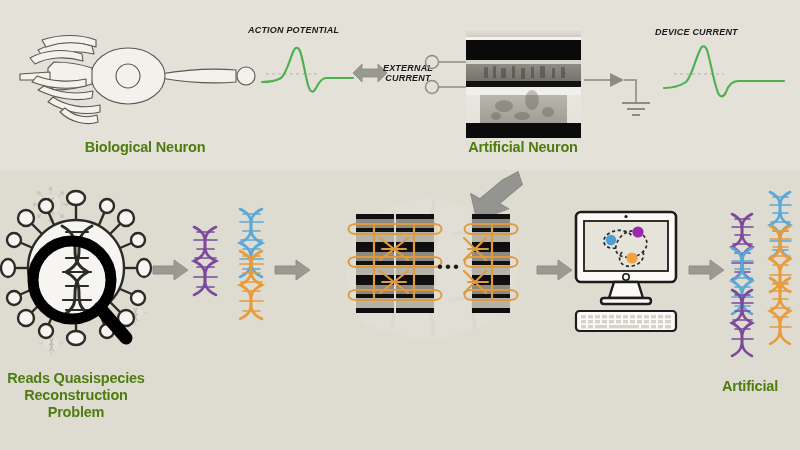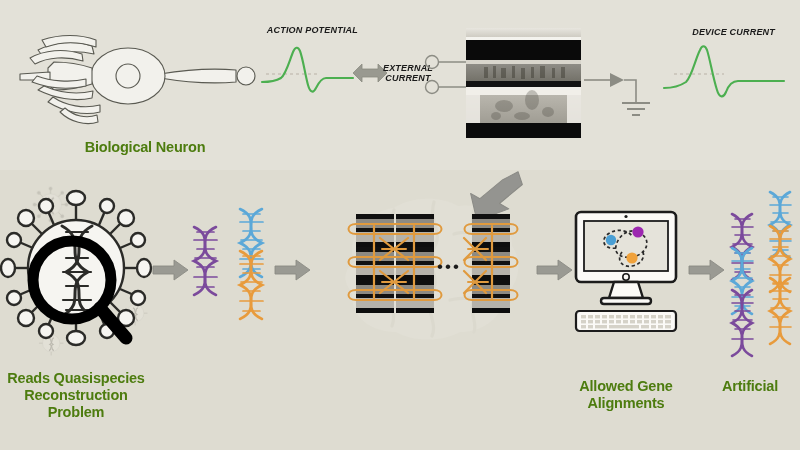--- a/index.html
+++ b/index.html
@@ -15,21 +15,21 @@
   #bottom-panel{top:170px;height:280px;background:#dedcd1;}
 
   .cap{
     position:absolute;text-align:center;font-weight:bold;color:#4d7c0f;
     line-height:1.18;letter-spacing:-0.2px;
   }
   .cap-lg{font-size:14.5px;}
 
   .wavelabel{
     position:absolute;font-style:italic;font-weight:bold;
-    font-size:9px;color:#1a1a1a;letter-spacing:.2px;text-align:right;
+    font-size:9px;color:#1a1a1a;letter-spacing:.2px;text-align:left;
     line-height:1.15;
   }
 
   svg{display:block;overflow:visible;}
   .abs{position:absolute;}
 
   .micro{
     position:absolute;background:#cfcdc6;overflow:hidden;
   }
   .band{position:absolute;left:0;width:100%;}
@@ -125,20 +125,21 @@
           <ellipse cx="66" cy="72" rx="7" ry="10"></ellipse>
         <ellipse cx="82" cy="84" rx="6" ry="5"></ellipse>
           <ellipse cx="30" cy="88" rx="5" ry="4"></ellipse>
         <ellipse cx="56" cy="88" rx="8" ry="4"></ellipse>
       </g>
       <rect x="0" y="67" width="14" height="28" fill="#f1efe9" opacity="0.85"></rect>
       <rect x="101" y="67" width="14" height="28" fill="#f1efe9" opacity="0.85"></rect>
     </svg>
   </div>
 
+  <div class="cap cap-lg" style="left:458px;top:139px;width:130px;">Artificial Neuron</div>
 
   <div class="abs" style="left:584px;top:55px;">
     <svg width="80" height="70" viewBox="0 0 80 70">
       <line x1="0" y1="25" x2="28" y2="25" stroke="#8c8c84" stroke-width="1.6"></line>
       <path d="M26 18 L40 25 L26 32 Z" fill="#8c8c84"></path>
       <path d="M40 25 L52 25 L52 48" fill="none" stroke="#8c8c84" stroke-width="1.6"></path>
       <line x1="38" y1="48" x2="66" y2="48" stroke="#8c8c84" stroke-width="2"></line>
       <line x1="43" y1="54" x2="61" y2="54" stroke="#8c8c84" stroke-width="2"></line>
       <line x1="48" y1="60" x2="56" y2="60" stroke="#8c8c84" stroke-width="2"></line>
     </svg>
@@ -528,24 +529,20 @@
         <rect x="25" y="117" width="12" height="3.4"></rect>
           <rect x="39" y="117" width="30" height="3.4"></rect>
         <rect x="71" y="117" width="8" height="3.4"></rect>
           <rect x="81" y="117" width="5" height="3.4"></rect>
         <rect x="88" y="117" width="5" height="3.4"></rect>
           <rect x="95" y="117" width="6" height="3.4"></rect>
       </g>
     </svg>
   </div>
 
-  <div class="cap cap-lg" style="left:556px;top:378px;width:140px;">
-    <span>Allowed Gene</span><br>
-    <span>Alignments</span>
-  </div>
 
   <div class="abs" style="left:688px;top:258px;">
     <svg width="38" height="24" viewBox="0 0 38 24">
       <path d="M1 8 L22 8 L22 2 L36 12 L22 22 L22 16 L1 16 Z" fill="#9a9a93" stroke="#8b8b84" stroke-width="0.9" stroke-linejoin="round"></path>
     </svg>
   </div>
 
   <div class="abs" style="left:728px;top:190px;">
     <svg width="76" height="170" viewBox="0 0 76 170">
       <g fill="none" stroke-width="2.6" stroke-linecap="round">

